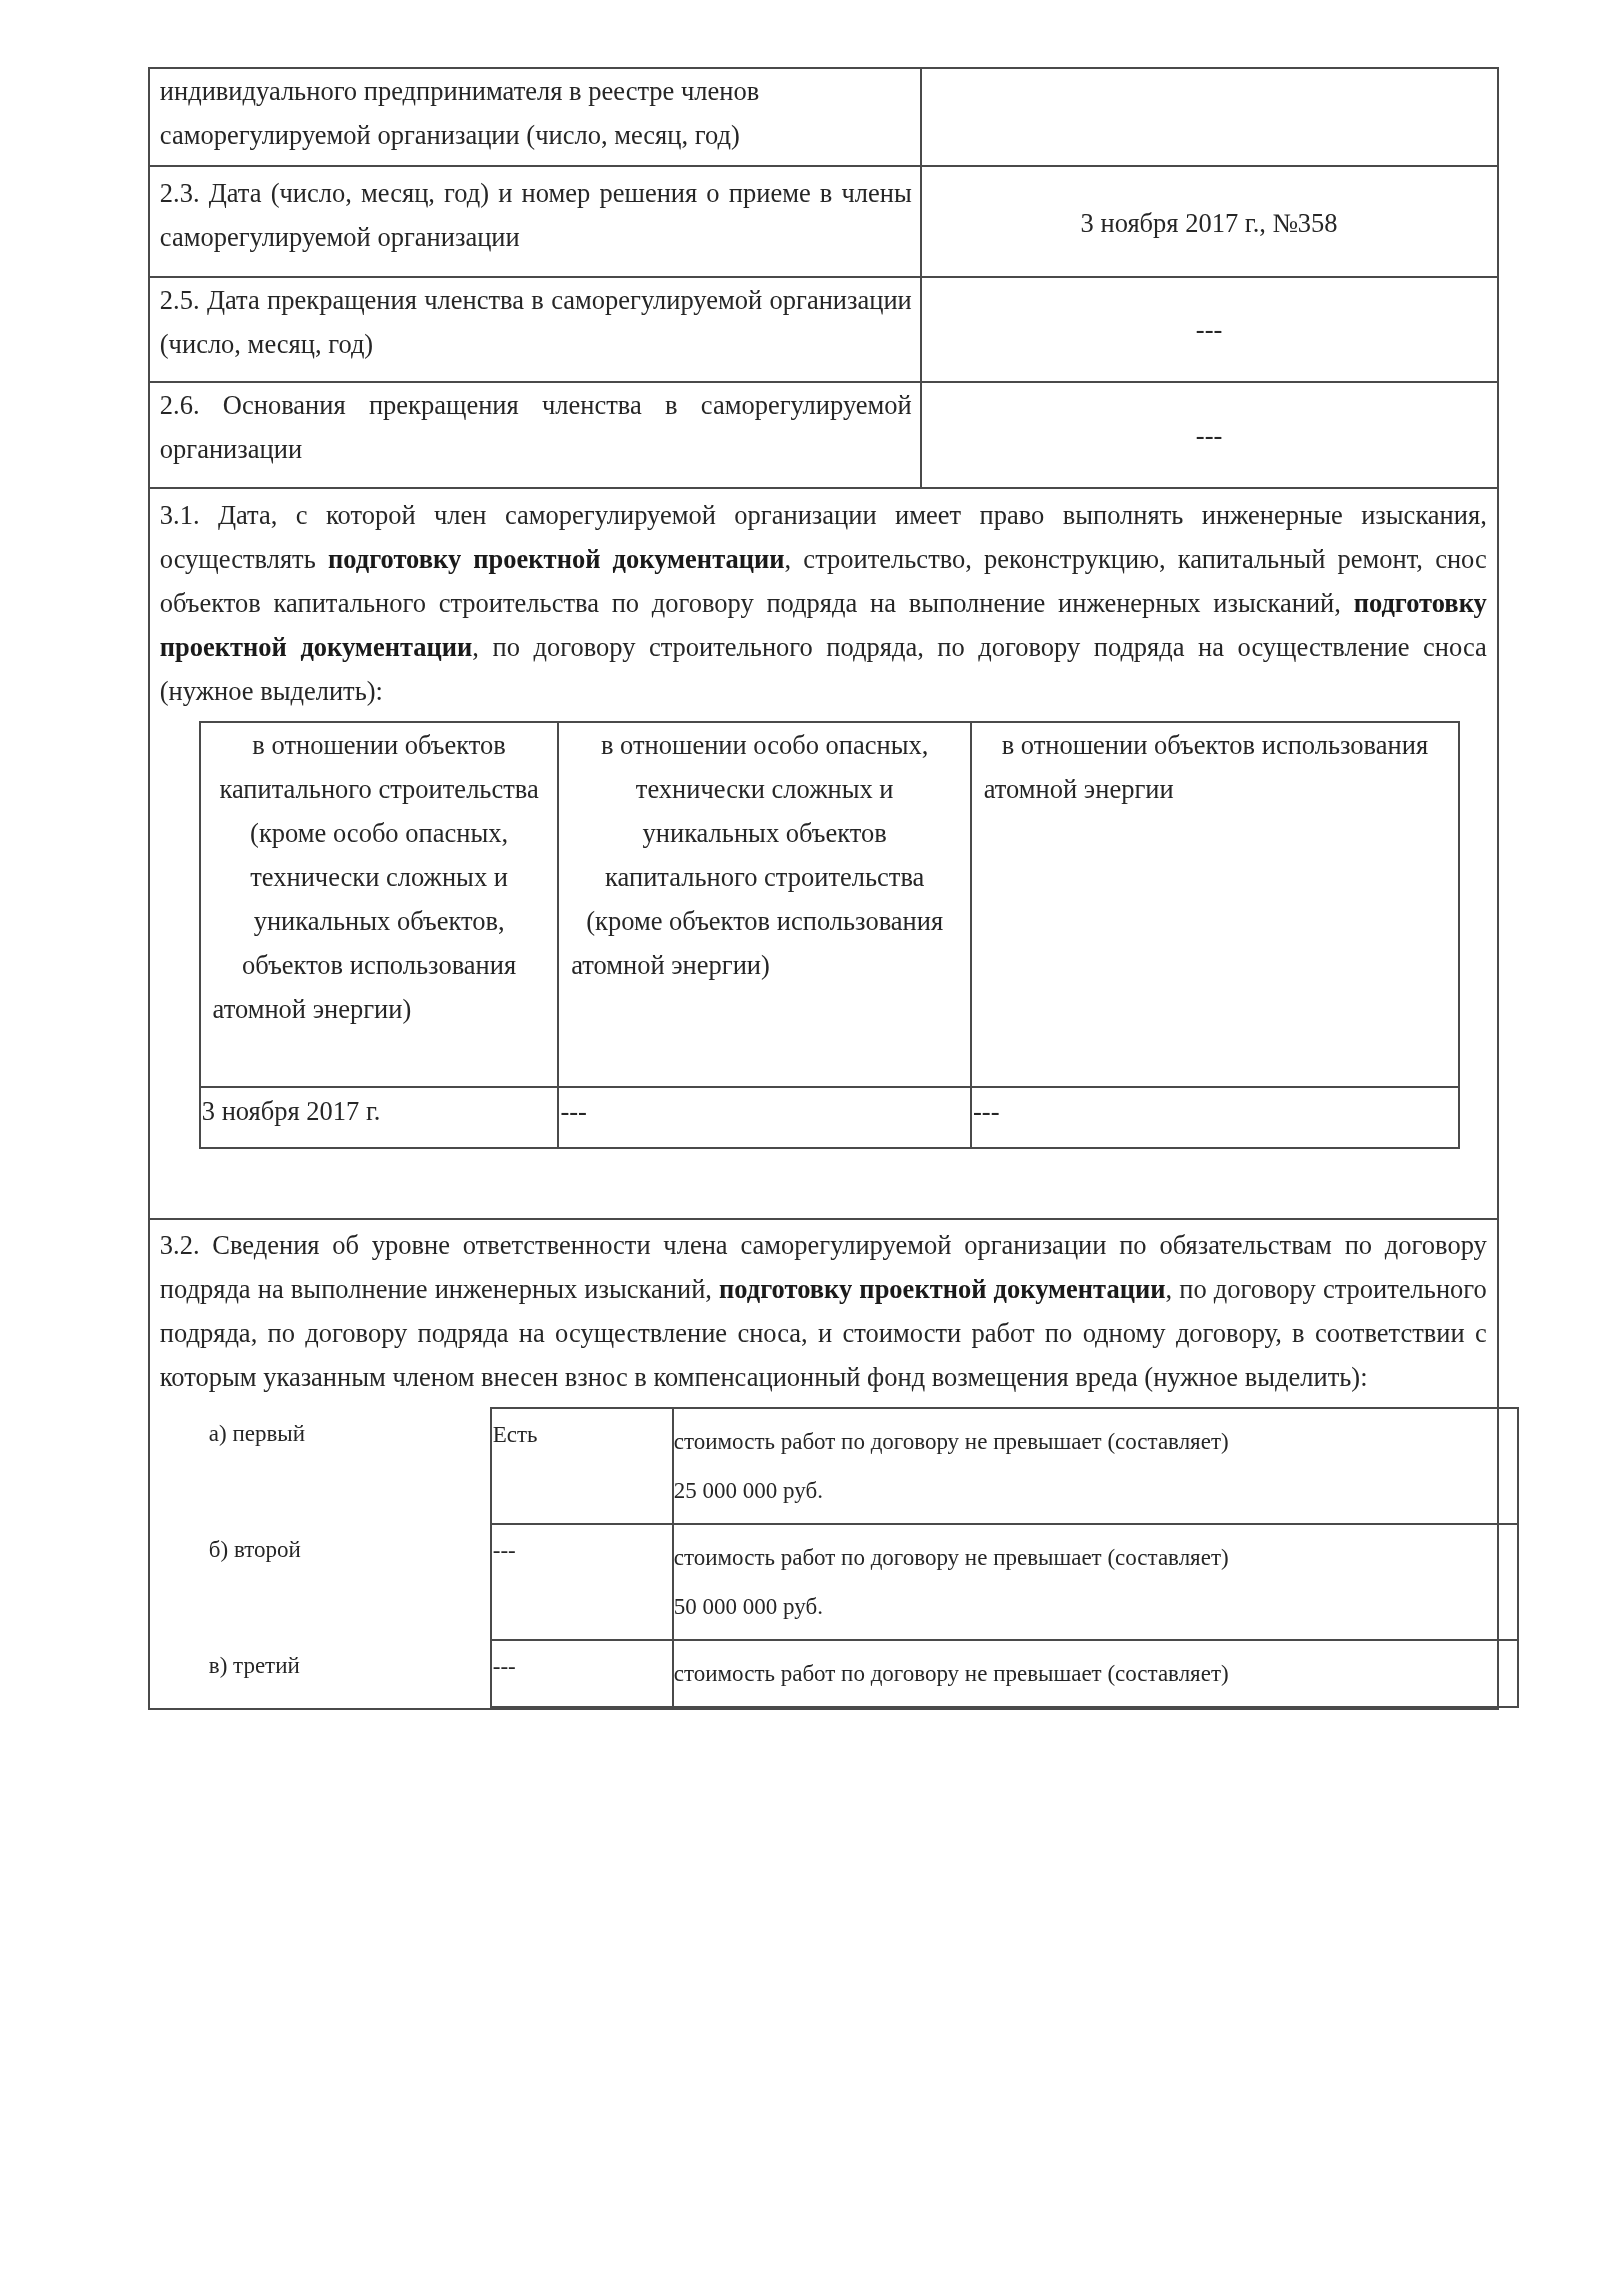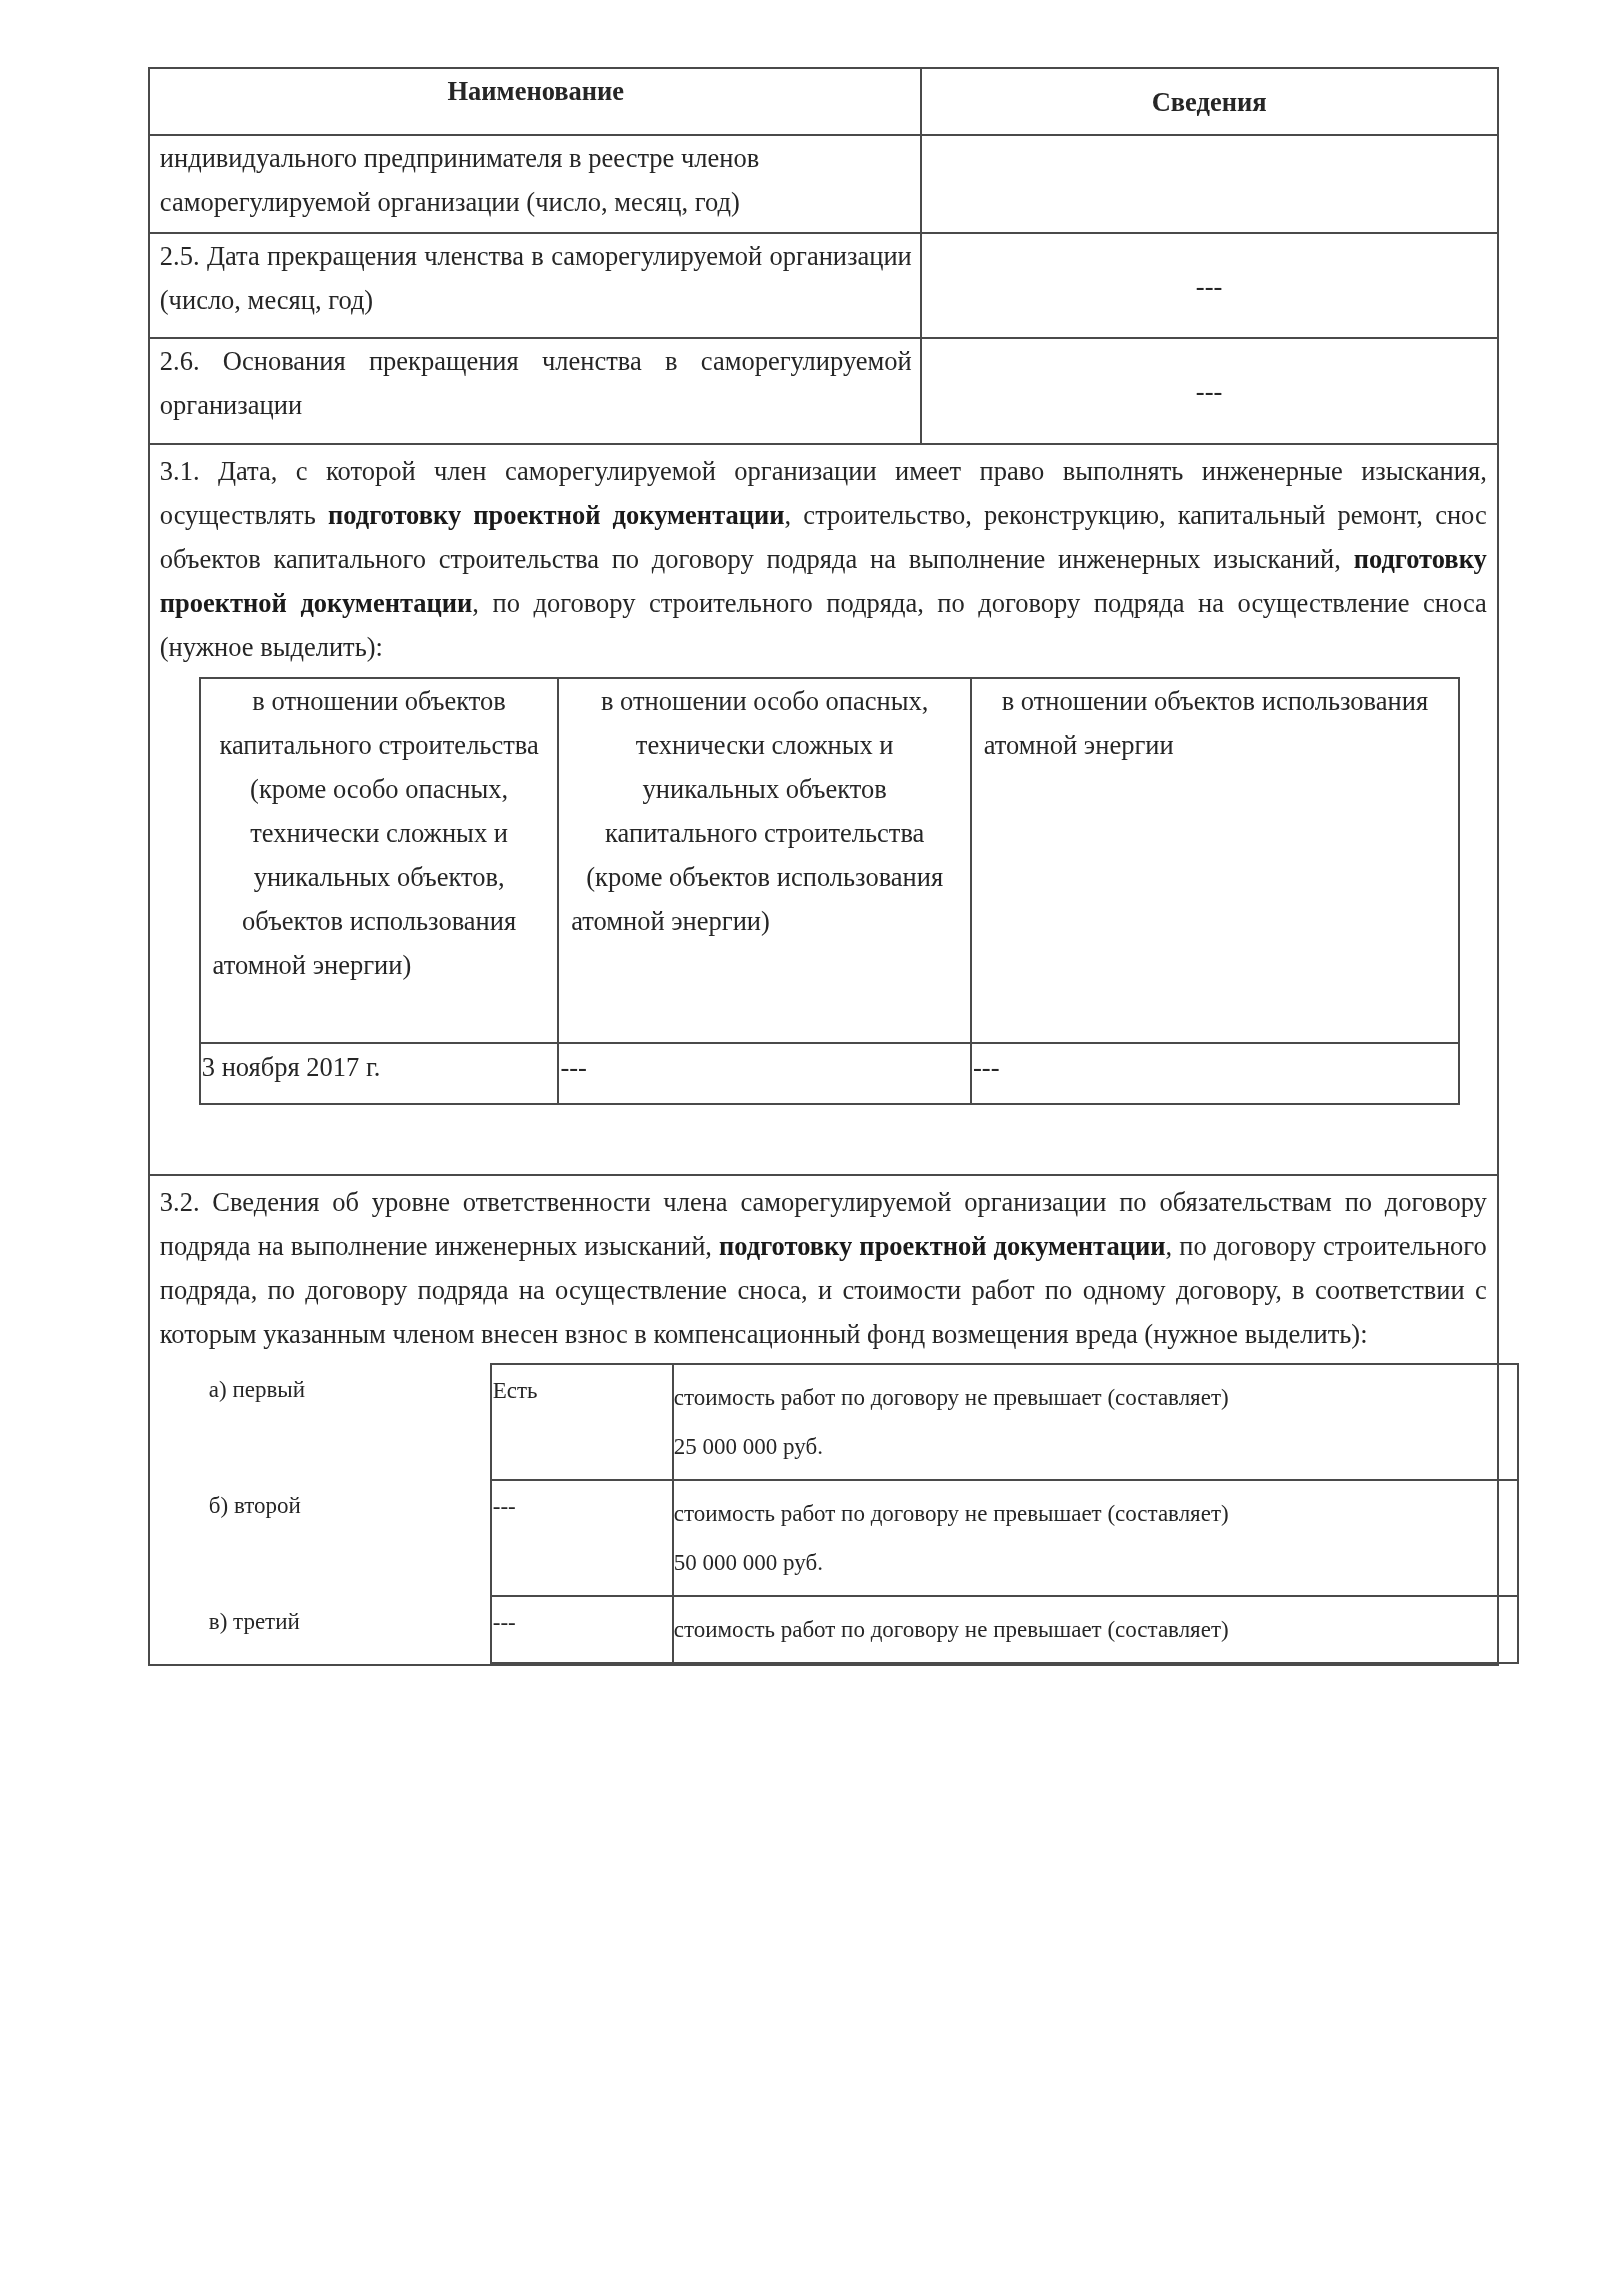--- a/index.html
+++ b/index.html
@@ -33,27 +33,27 @@
   .lvl-row1 td, .lvl-row2 td { height: 106px; }
   .lvl-row3 td { height: 57px; }
   .lvl-row td.lvl-name { border: none; }
 </style>
 </head>
 <body>
 
 <div class="page">
   <table class="main">
     <tbody>
-        <tr class="hdr">
-      <td class="c1" style="text-align:center">Наименование</td>
-      <td class="c2">Сведения</td>
-    </tr>
     <tr class="row-cont">
       <td class="c1" style="text-align:left">индивидуального предпринимателя в реестре членов саморегулируемой организации (число, месяц, год)</td>
       <td class="c2"></td>
+    </tr>
+    <tr class="row-23">
+      <td class="c1">2.3. Дата (число, месяц, год) и номер решения о приеме в члены саморегулируемой организации</td>
+      <td class="c2">3 ноября 2017 г., №358</td>
     </tr>
     <tr class="row-25">
       <td class="c1">2.5. Дата прекращения членства в саморегулируемой организации (число, месяц, год)</td>
       <td class="c2">---</td>
     </tr>
     <tr class="row-26">
       <td class="c1">2.6. Основания прекращения членства в саморегулируемой организации</td>
       <td class="c2">---</td>
     </tr>
     <tr>

